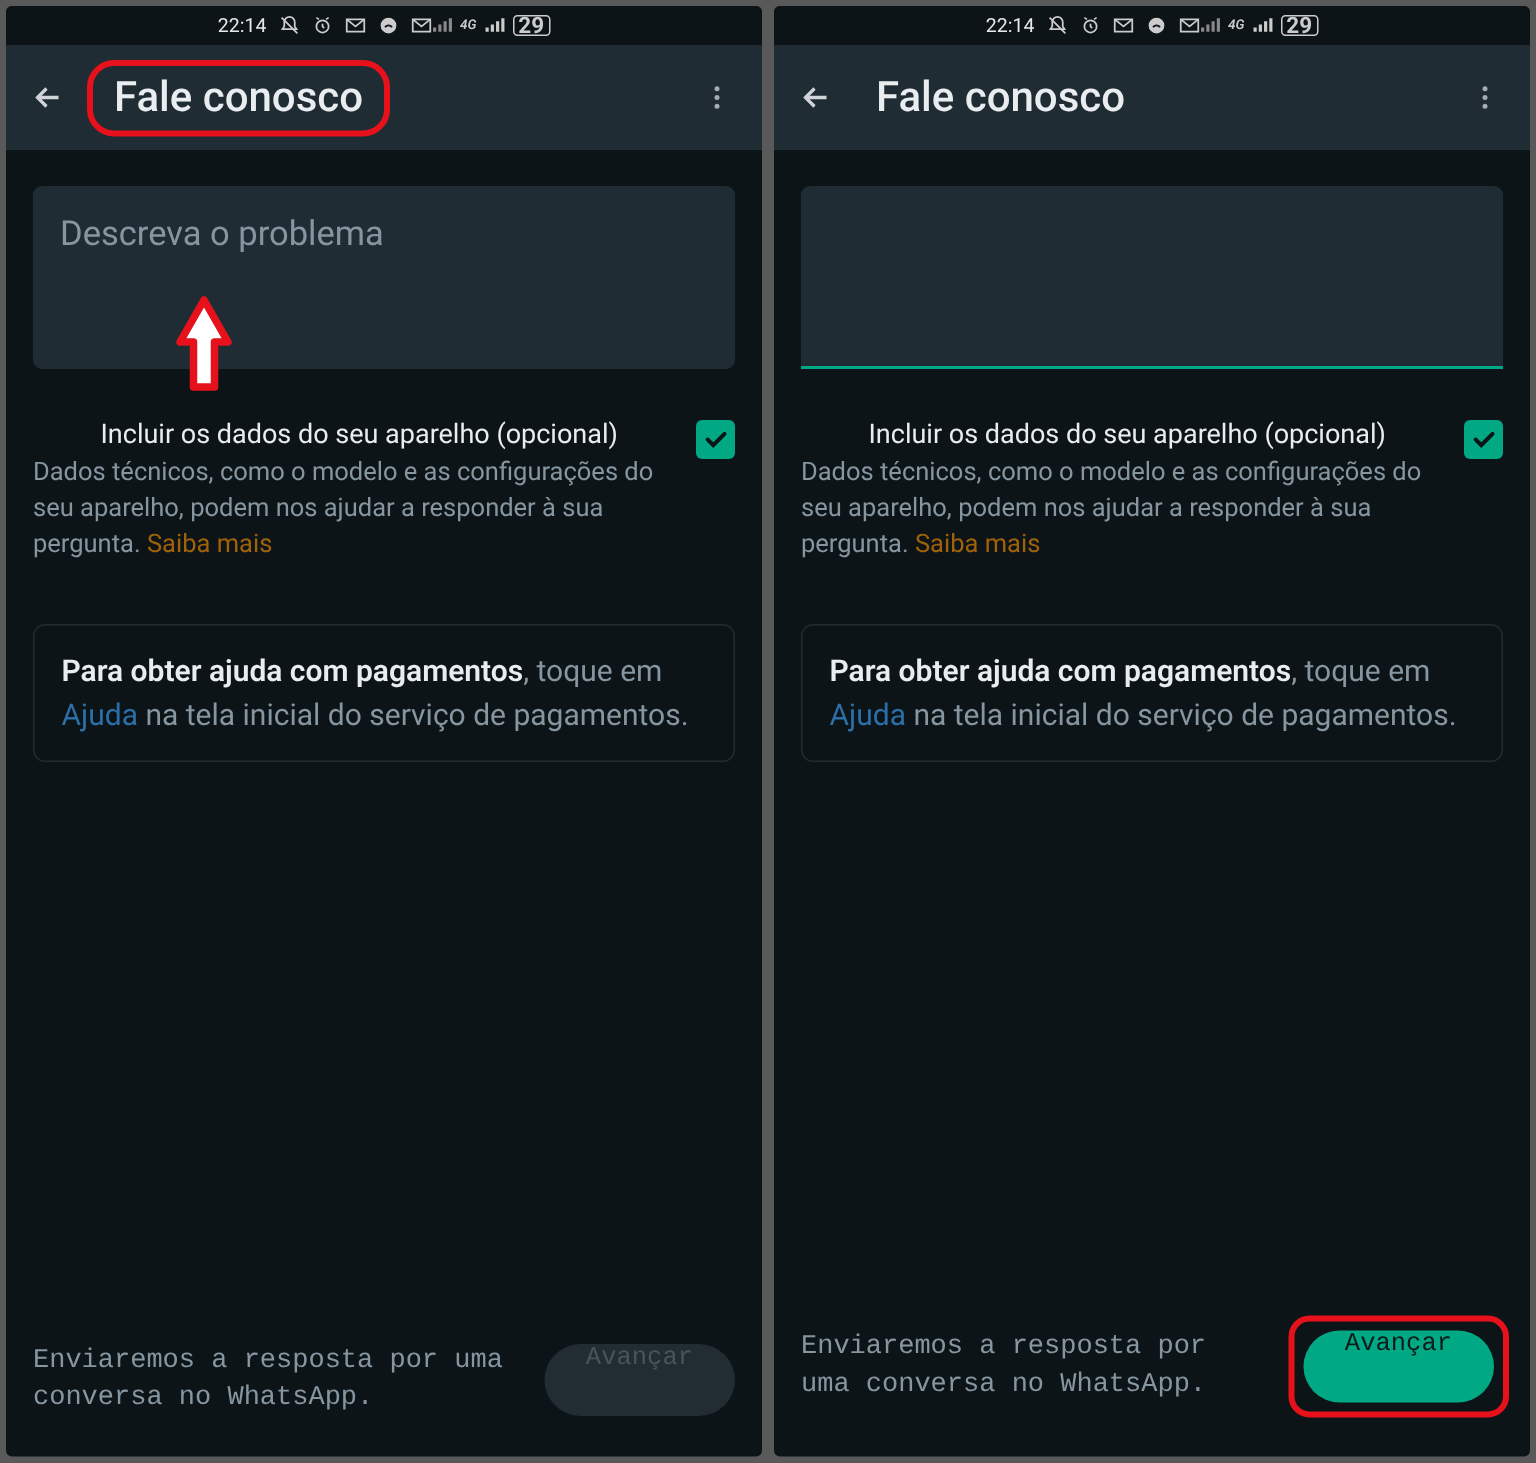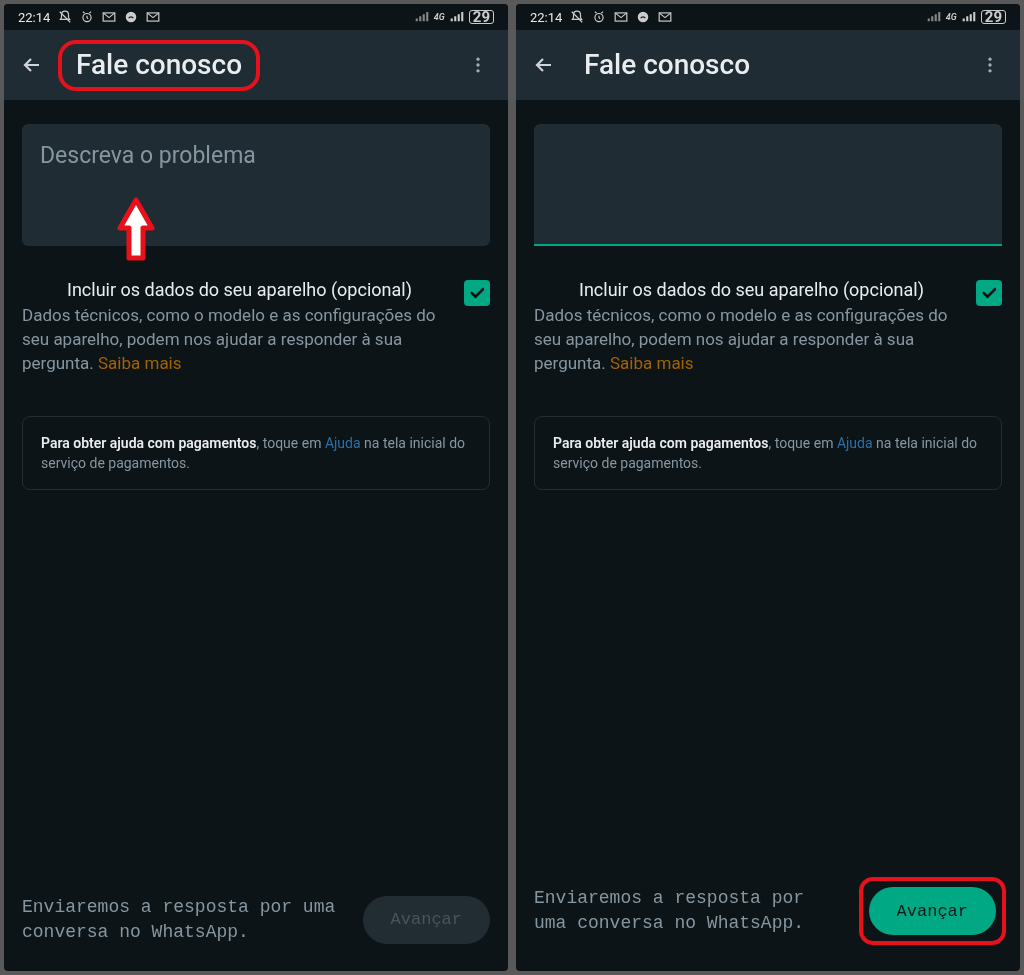--- a/index.html
+++ b/index.html
@@ -20,21 +20,21 @@
     border-radius: 4px;
     display: flex;
     flex-direction: column;
     position: relative;
     overflow: hidden;
   }
   .status-bar {
     height: 26px;
     display: flex;
     align-items: center;
-    justify-content: space-between;
+    justify-content: center;
     padding: 0 14px;
     color: #e8e8e8;
     font-size: 13px;
     background: #0d1418;
   }
   .status-left { display: flex; align-items: center; gap: 8px; }
   .status-right { display: flex; align-items: center; gap: 5px; }
   .status-icon { display: inline-flex; align-items: center; font-style: italic; }
   .status-icon svg { display: block; }
   .battery-box {
@@ -134,21 +134,21 @@
     display: flex; align-items: center; justify-content: center;
     margin-top: 2px;
   }
   .info-card {
     margin-top: 40px;
     background: transparent;
     border: 1px solid #222c33;
     border-radius: 8px;
     padding: 16px 18px;
     color: #8696a0;
-    font-size: 14px;
+    font-size: 20px;
     line-height: 1.45;
   }
   .info-card .bold { color: #e9edef; font-weight: 600; }
   .info-card .link-blue { color: #2b6fa8; }
   .spacer { flex: 1; }
   .footer {
     display: flex;
     align-items: center;
     padding: 18px 18px 26px;
     gap: 16px;
@@ -157,21 +157,21 @@
   .footer-text {
     flex: 1;
     color: #8696a0;
     font-size: 18px;
     line-height: 1.4;
   }
   .btn {
     height: 48px;
     padding: 0 28px;
     border-radius: 24px;
-    display: flex; align-items: center; justify-content: center;
+    display: flex; align-items: flex-start; justify-content: center;
     font-size: 17px;
     font-weight: 500;
   }
   .btn-disabled {
     background: #222c33;
     color: #4a5358;
   }
   .btn-enabled {
     background: #00a884;
     color: #0e1b1b;

